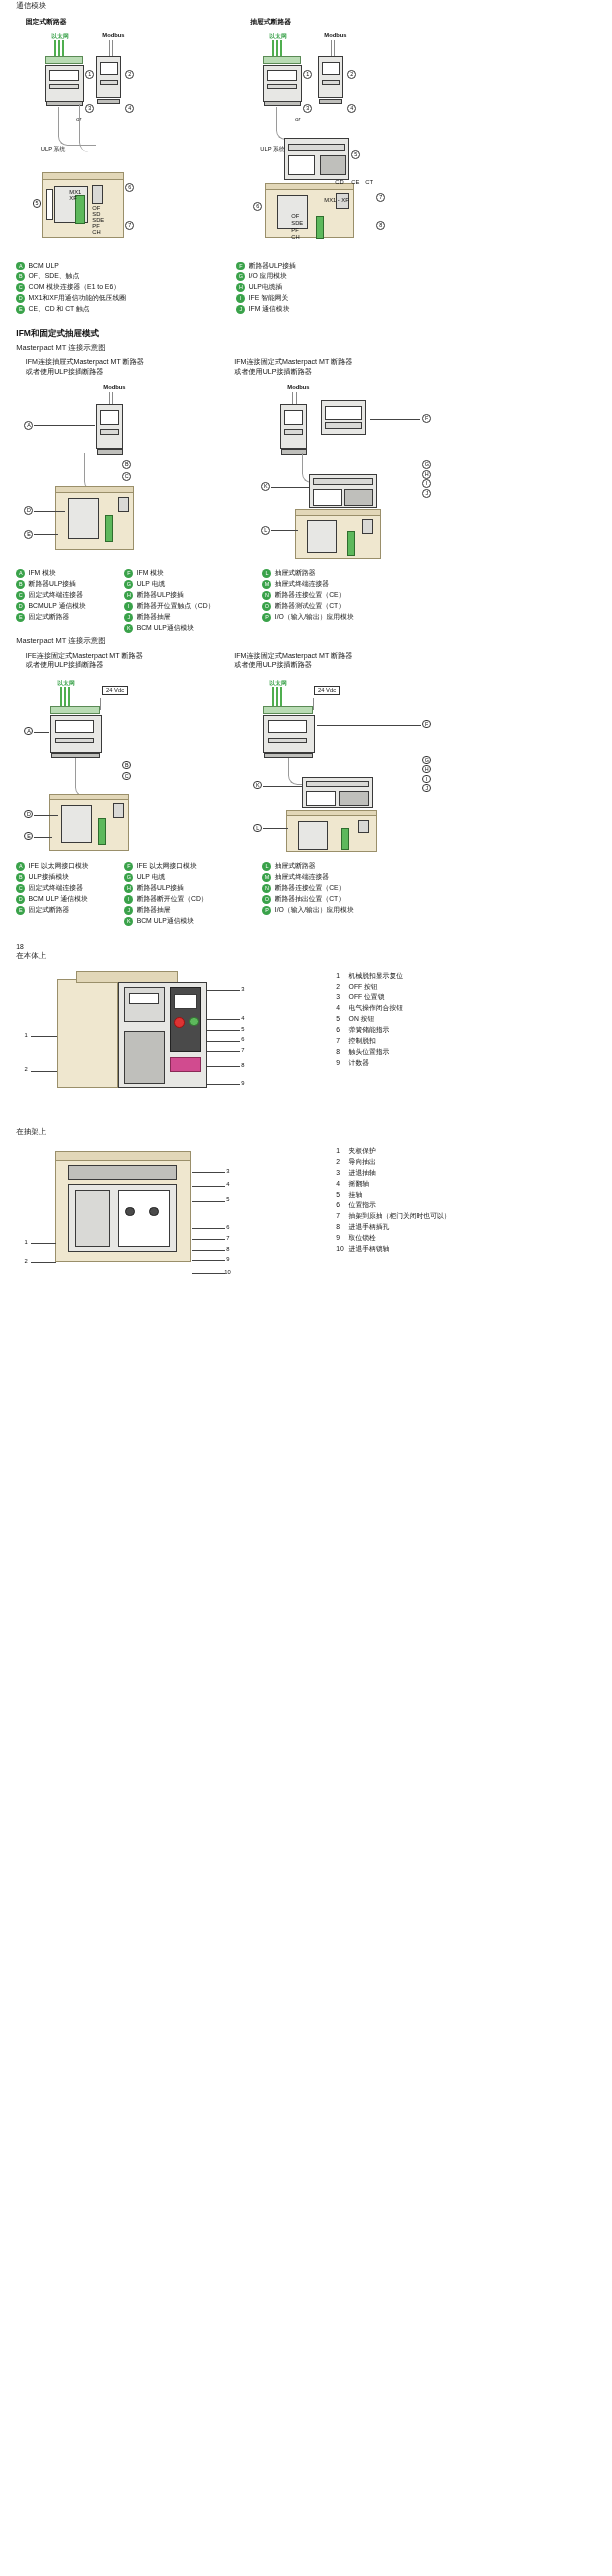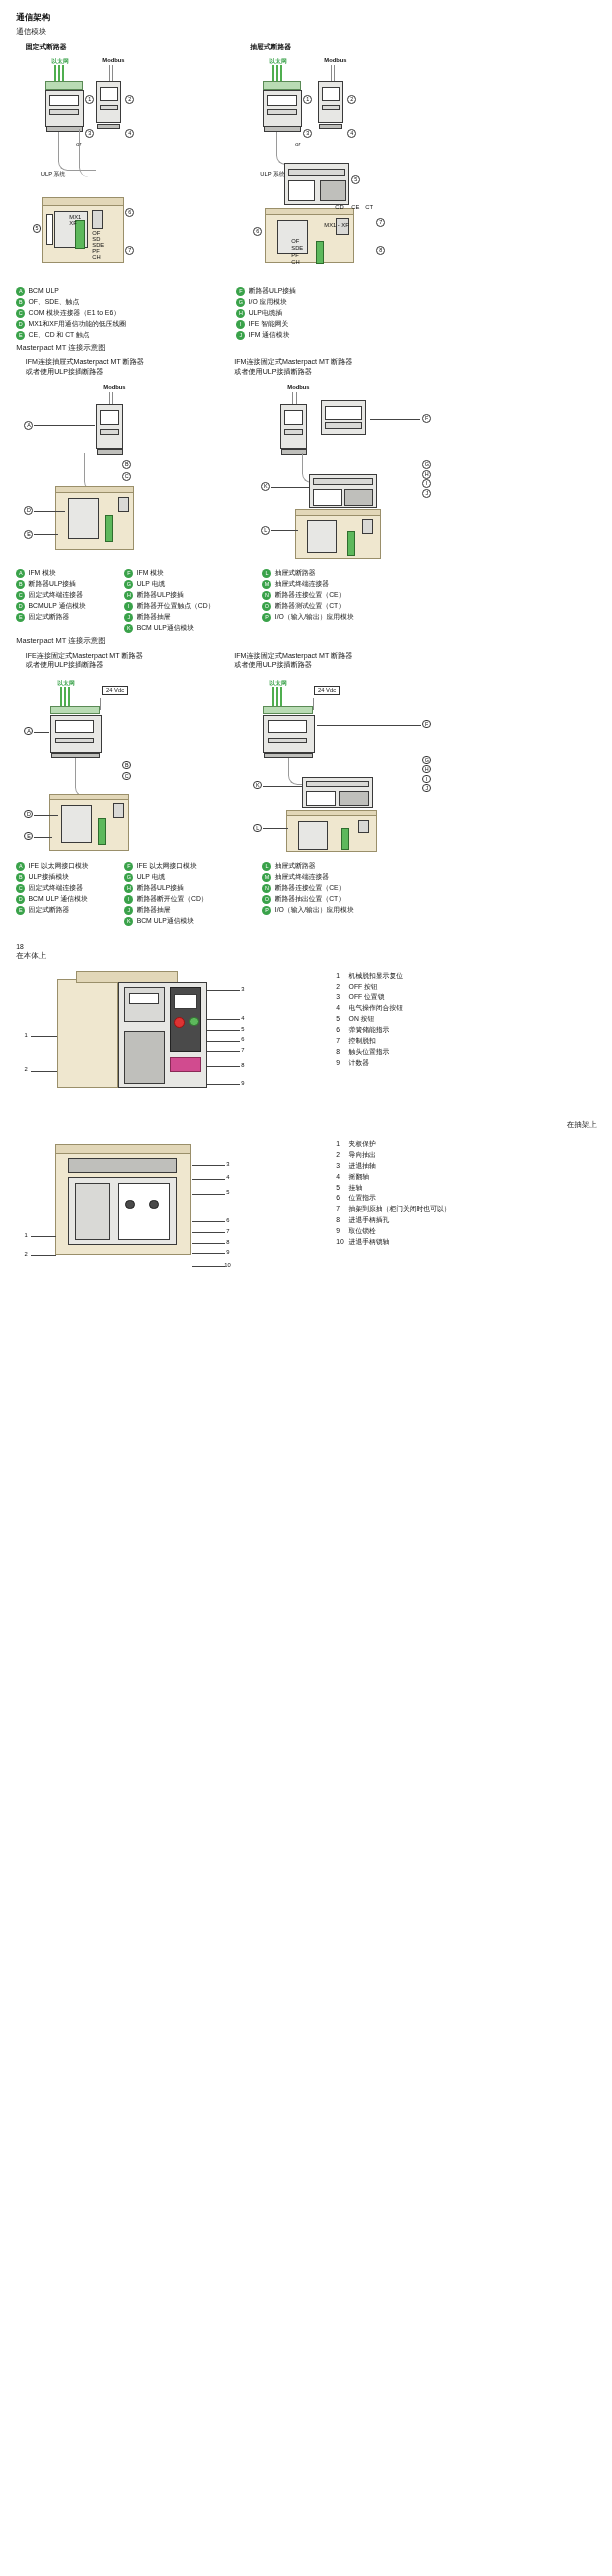--- a/index.html
+++ b/index.html
@@ -104,21 +104,20 @@
 
   .page-num { font-size:6.8px; color:#111; margin-top:15px; }
 
   .leader { position:absolute; background:#444; height:0.7px; }
 </style>
 </head>
 <body>
 
 <div class="page">
 
-  <h2 class="sec-title">通信架构</h2>
   <div class="sub-label">通信模块</div>
 
   <div class="board" style="height:238px;">
 
     <div class="hdr-label" style="position:absolute;left:9.5px;top:0;">固定式断路器</div>
 
     <div class="tmark" style="left:35px;top:15px;color:#3aa24a;font-weight:bold;">以太网</div>
     <div class="tmark" style="left:86px;top:15px;font-weight:bold;">Modbus</div>
 
     <div class="grn-line" style="left:38px;top:23px;height:19px;"></div>
@@ -262,20 +261,21 @@
           <span class="bullet">I</span>
           <span class="legend-text">IFE 智能网关</span>
         </div>
       <div class="legend-item">
           <span class="bullet">J</span>
           <span class="legend-text">IFM 通信模块</span>
         </div>
     </div>
   </div>
 
+  <h2 class="sec-title">IFM和固定式抽屉模式</h2>
   <div class="sub-label">Masterpact MT 连接示意图</div>
 
   <div class="board" style="height:204px;">
     <div class="half-title" style="position:absolute;left:9.5px;top:0;white-space:pre-line;width:177px;">IFM连接抽屉式Masterpact MT 断路器
 或者使用ULP接插断路器</div>
     <div class="half-title" style="position:absolute;left:218px;top:0;white-space:pre-line;width:191px;">IFM连接固定式Masterpact MT 断路器
 或者使用ULP接插断路器</div>
 
     <div class="tmark" style="left:87px;top:26px;font-weight:bold;">Modbus</div>
     <div class="line vline" style="left:93px;top:34px;height:12.3px;background:#8a8a8a;"></div>
@@ -628,21 +628,21 @@
           <span class="n">8</span>
           <span class="t">触头位置指示</span>
         </div>
       <div class="row">
           <span class="n">9</span>
           <span class="t">计数器</span>
         </div>
     </div>
   </div>
 
-  <div class="sub-label" style="margin-top:10px;text-align:right;">在抽架上</div>
+  <div class="sub-label" style="margin-top:17px;">在抽架上</div>
 
   <div class="board" style="height:150px;">
     <div class="rect tan" style="left:39px;top:17.7px;width:136px;height:102px;"></div>
     <div class="rect tan2" style="left:39px;top:9.5px;width:136px;height:9.5px;"></div>
     <div class="rect grey" style="left:52px;top:23px;width:109px;height:15px;"></div>
     <div class="rect mid" style="left:52px;top:42px;width:109px;height:68px;"></div>
     <div class="rect dark" style="left:59px;top:48px;width:35px;height:57px;"></div>
     <div class="rect white" style="left:102px;top:48px;width:52px;height:57px;"></div>
     <div class="rect blk" style="left:109px;top:65px;width:9.5px;height:9.5px;border-radius:50%;"></div>
     <div class="rect blk" style="left:133px;top:65px;width:9.5px;height:9.5px;border-radius:50%;"></div>

